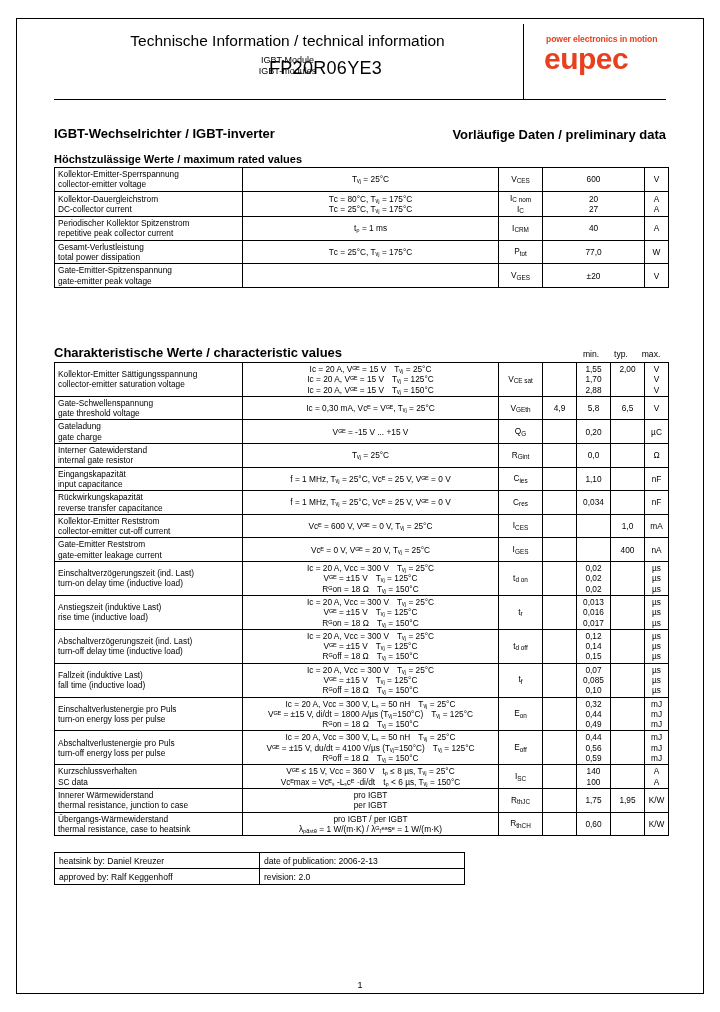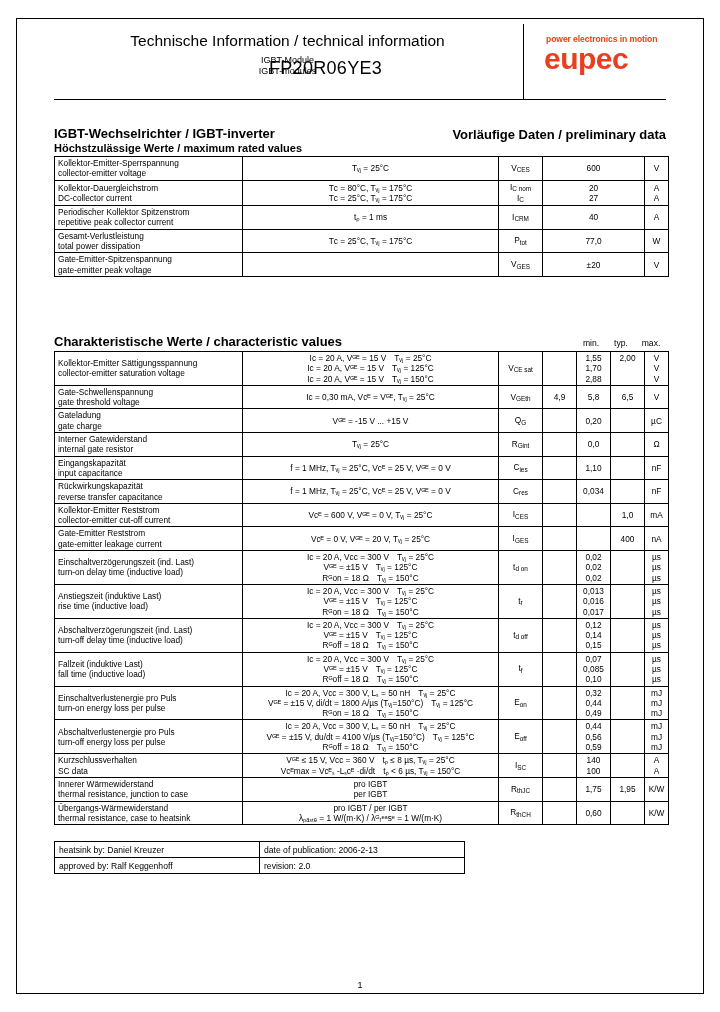--- a/index.html
+++ b/index.html
@@ -87,21 +87,21 @@
   }
 
   
   .sec-head{
     display:flex;
     justify-content:space-between;
     align-items:flex-start;
     margin-top:26px;
   }
   .sec-t1{font-size:13px;font-weight:bold;}
-  .sec-t2{font-size:11px;font-weight:bold;margin-top:1px;}
+  .sec-t2{font-size:11px;font-weight:bold;margin-top:12px;}
   .sec-right{font-size:13px;font-weight:bold;padding-top:1px;}
 
   .sec-head2{
     display:flex;
     justify-content:space-between;
     align-items:flex-end;
     margin-top:13px;
   }
   .mmx{
     display:flex;

